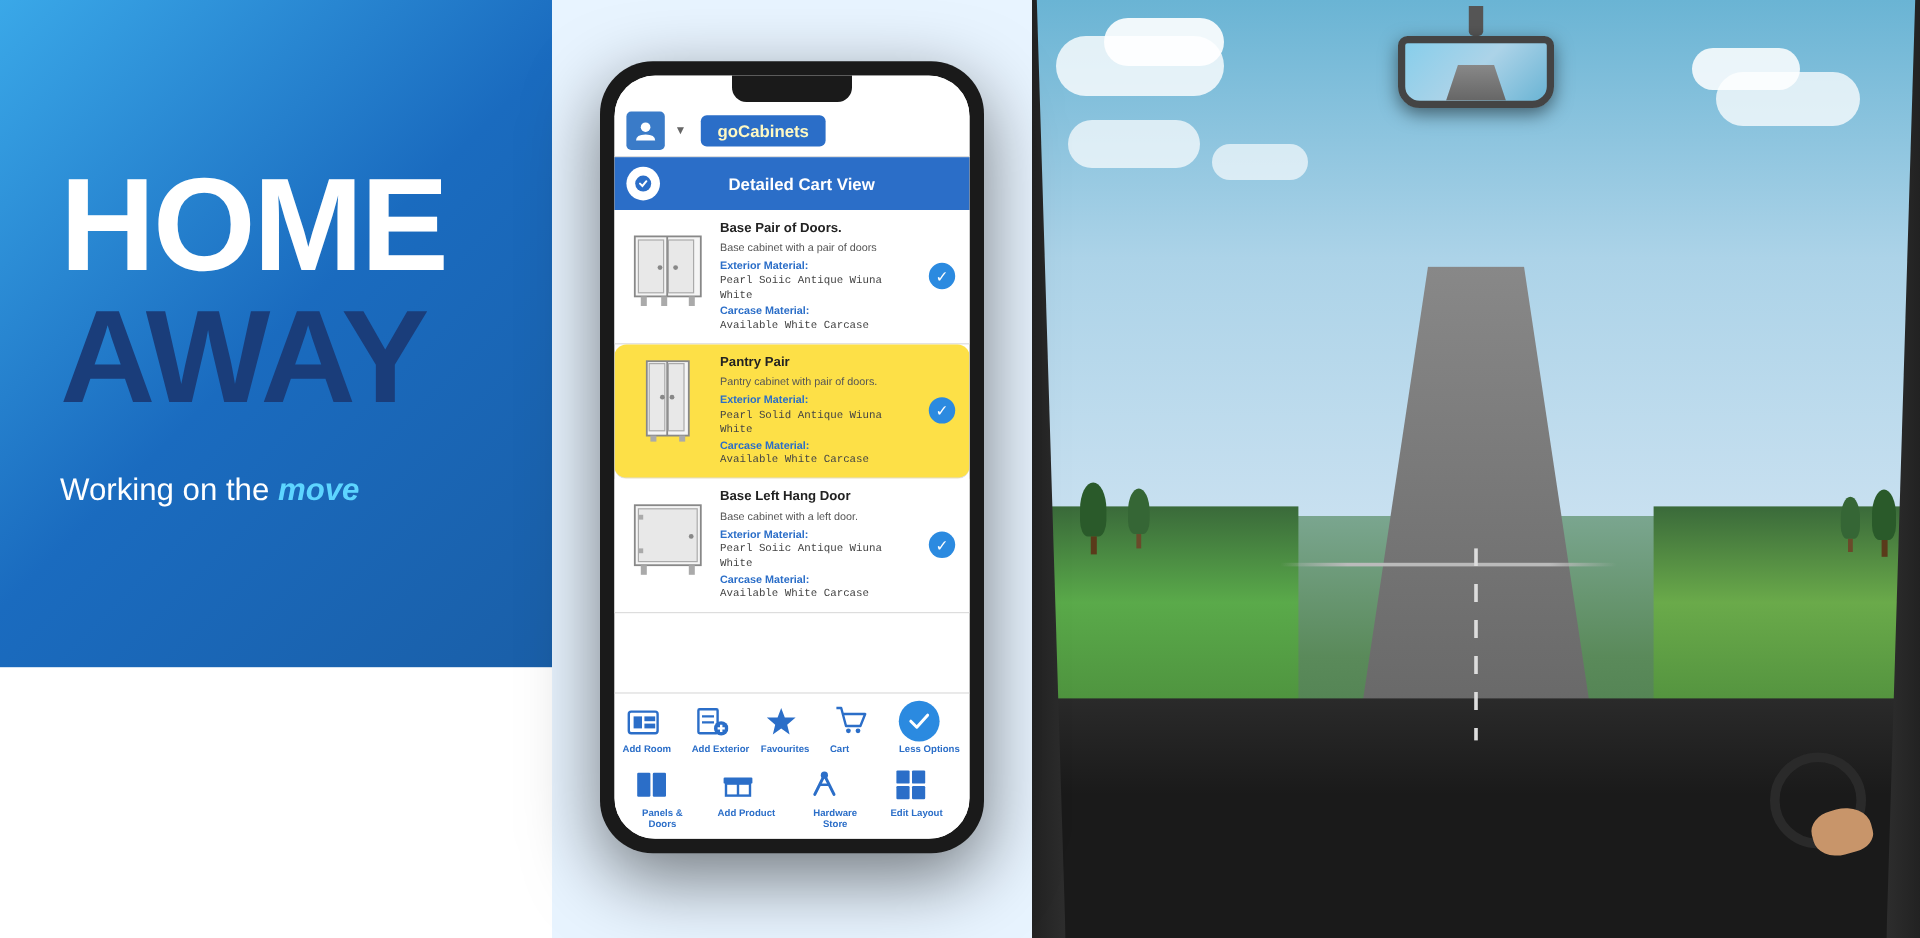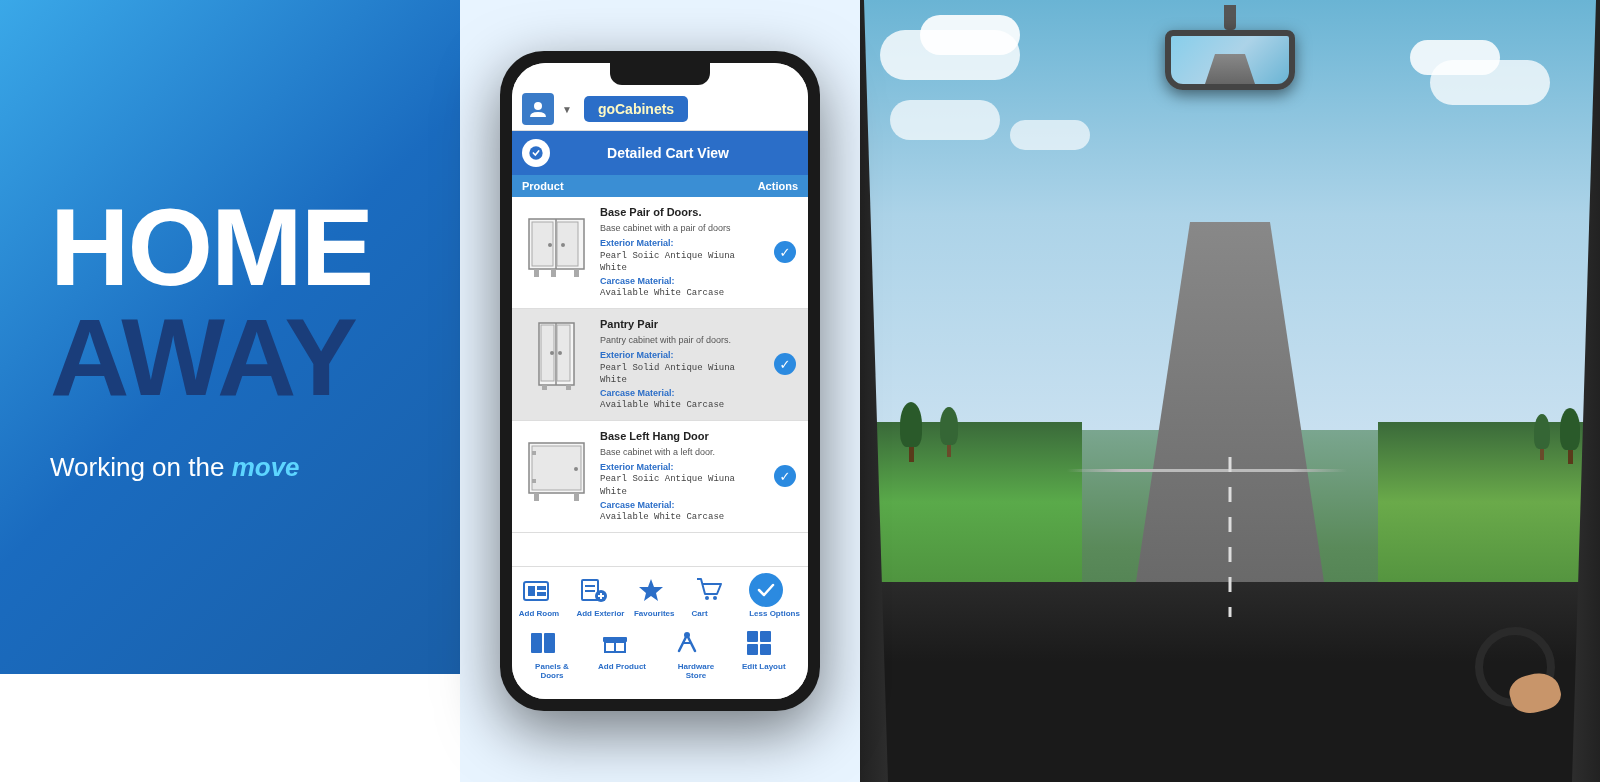--- a/index.html
+++ b/index.html
@@ -7,21 +7,21 @@
       width: 1600px;
       height: 782px;
       display: flex;
       overflow: hidden;
       font-family: Arial, sans-serif;
     }
 
     
     .left-panel {
       width: 460px;
-      height: 674px;
+      height: 556px;
       background: linear-gradient(135deg, #3aa8e8 0%, #1a6bbf 50%, #1a5fa8 100%);
       position: relative;
       display: flex;
       flex-direction: column;
       justify-content: center;
       padding: 40px 50px;
       flex-shrink: 0;
     }
 
     .left-panel .home-text {
@@ -202,21 +202,22 @@
     .product-item {
       display: flex;
       align-items: stretch;
       border-bottom: 1px solid #ddd;
       padding: 8px;
       gap: 8px;
       background: white;
     }
 
     .product-item.highlighted {
-      background: #e5e5e5;
+      background: #fde047;
+      border-radius: 10px;
     }
 
     .product-thumb {
       width: 72px;
       height: 80px;
       flex-shrink: 0;
       display: flex;
       align-items: center;
       justify-content: center;
     }
@@ -420,24 +421,20 @@
       <div class="cart-header">
         <div class="cart-header-icon">
           <svg width="16" height="16" viewBox="0 0 24 24" fill="#2b6ec8">
             <circle cx="12" cy="12" r="10"></circle>
             <path d="M8 12 L11 15 L16 9" stroke="white" stroke-width="2.5" fill="none" stroke-linecap="round"></path>
           </svg>
         </div>
         <div class="cart-header-title">Detailed Cart View</div>
       </div>
 
-      <div class="table-header">
-        <span>Product</span>
-        <span>Actions</span>
-      </div>
 
       <div class="product-list">
 
         <div class="product-item">
           <div class="product-thumb">
             <svg class="cabinet-svg" viewBox="0 0 65 72" fill="none" xmlns="http://www.w3.org/2000/svg">
 
               <rect x="5" y="10" width="55" height="50" stroke="#888" stroke-width="1.5" fill="#f5f5f5"></rect>
               <line x1="32" y1="10" x2="32" y2="60" stroke="#888" stroke-width="1.5"></line>
               <rect x="8" y="13" width="21" height="44" fill="#e8e8e8" stroke="#aaa" stroke-width="1"></rect>
@@ -569,21 +566,21 @@
             <div class="nav-icon">
               <svg width="30" height="30" viewBox="0 0 30 30">
                 <circle cx="15" cy="15" r="14" fill="#2b8ae0"></circle>
                 <path d="M8 15 L13 20 L22 10" stroke="white" stroke-width="2.5" fill="none" stroke-linecap="round" stroke-linejoin="round"></path>
               </svg>
             </div>
             <span class="nav-label">Less Options</span>
           </div>
         </div>
 
-        <div class="bottom-nav-row" style="padding-bottom: 19px;">
+        <div class="bottom-nav-row" style="padding-bottom: 8px;">
           <div class="nav-item">
             <div class="nav-icon">
               <svg width="28" height="28" viewBox="0 0 28 28" fill="#2b6ec8">
                 <rect x="2" y="4" width="11" height="20" rx="1" fill="#2b6ec8"></rect>
                 <rect x="15" y="4" width="11" height="20" rx="1" fill="#2b6ec8"></rect>
               </svg>
             </div>
             <span class="nav-label">Panels &amp; Doors</span>
           </div>
           <div class="nav-item">

